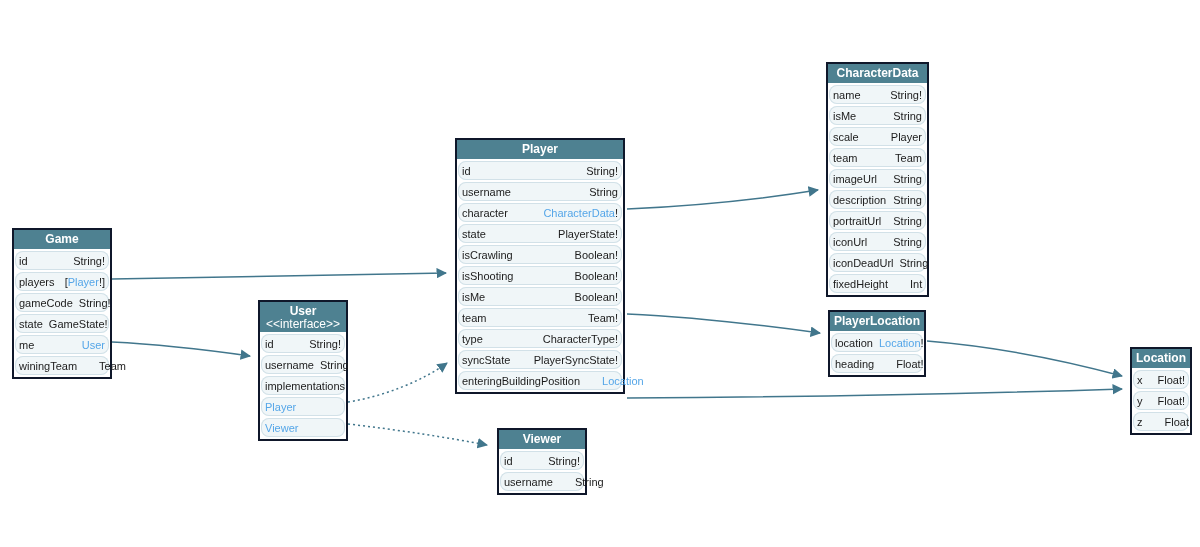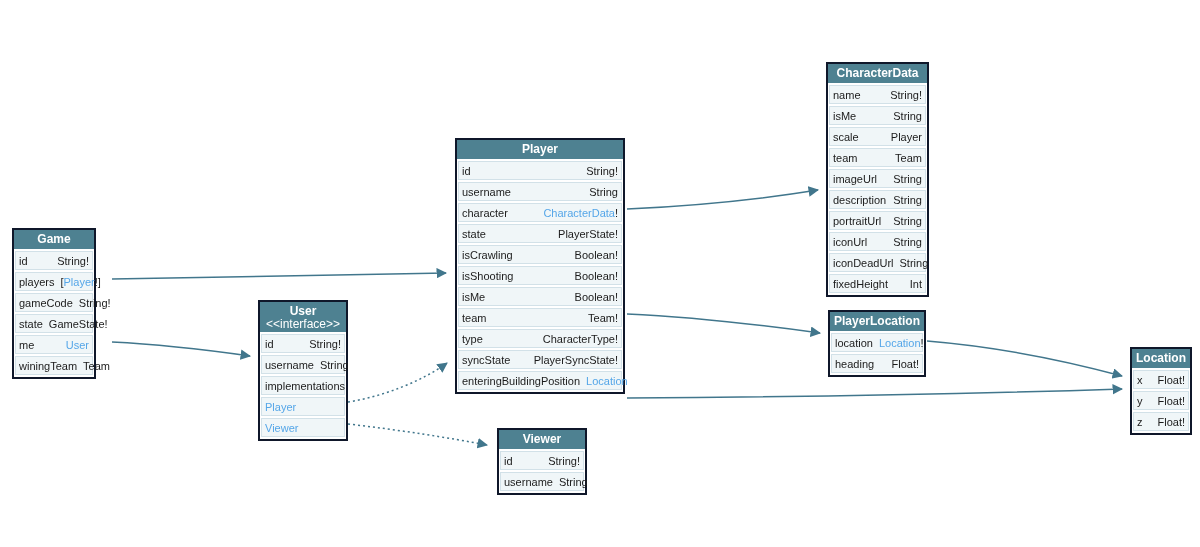--- a/index.html
+++ b/index.html
@@ -46,22 +46,23 @@
     margin: 2px 1px 0 1px;
     background: #f0f6f8;
     box-shadow: inset 0 0 0 1px #d2e1e8;
     display: flex;
     justify-content: space-between;
     align-items: center;
     padding: 0 4px;
     font-size: 11px;
     color: #1b1b1b;
     white-space: nowrap;
-  }
-  .trow:last-child { margin-bottom: 2px; }
+    border-radius: 8px;
+  }
+  .trow:last-child { margin-bottom: 2px; gap: 16px; }
   .fname { margin-right: 6px; }
   .ftype { text-align: center; }
   .link { color: #55a6e8; cursor: pointer; }
 </style>
 </head>
 <body>
 
 <div id="canvas">
   <svg id="edges" xmlns="http://www.w3.org/2000/svg">
     <defs>
@@ -72,21 +73,21 @@
   <path d="M112,279 C230,277 340,275 446,273" fill="none" stroke="#41768c" stroke-width="1.5" marker-end="url(#arrowhead)"></path>
       <path d="M112,342 C155,344 208,350 250,356" fill="none" stroke="#41768c" stroke-width="1.5" marker-end="url(#arrowhead)"></path>
       <path d="M627,209 C692,206 762,199 818,190" fill="none" stroke="#41768c" stroke-width="1.5" marker-end="url(#arrowhead)"></path>
       <path d="M627,314 C692,317 762,325 820,333" fill="none" stroke="#41768c" stroke-width="1.5" marker-end="url(#arrowhead)"></path>
       <path d="M627,398 C800,397 1000,393 1122,389" fill="none" stroke="#41768c" stroke-width="1.5" marker-end="url(#arrowhead)"></path>
       <path d="M927,341 C1000,347 1070,362 1122,376" fill="none" stroke="#41768c" stroke-width="1.5" marker-end="url(#arrowhead)"></path>
       <path d="M348,402 C385,396 422,381 447,363" fill="none" stroke="#41768c" stroke-width="1.5" stroke-dasharray="2 3" marker-end="url(#arrowhead)"></path>
       <path d="M348,424 C400,430 450,438 487,445" fill="none" stroke="#41768c" stroke-width="1.5" stroke-dasharray="2 3" marker-end="url(#arrowhead)"></path>
     </svg>
   <div id="tables">
-      <div class="tbox" style="left: 12px; top: 228px; width: 84px;">
+      <div class="tbox" style="left: 12px; top: 228px; width: 100px;">
         <div class="thead">
           <div class="ttitle">Game</div>
         </div>
         <div class="trow">
           <span class="fname">id</span>
           <span class="ftype"><span>String!</span></span>
         </div>
         <div class="trow">
           <span class="fname">players</span>
           <span class="ftype"><span>[</span><span class="link">Player</span><span>!]</span></span>

